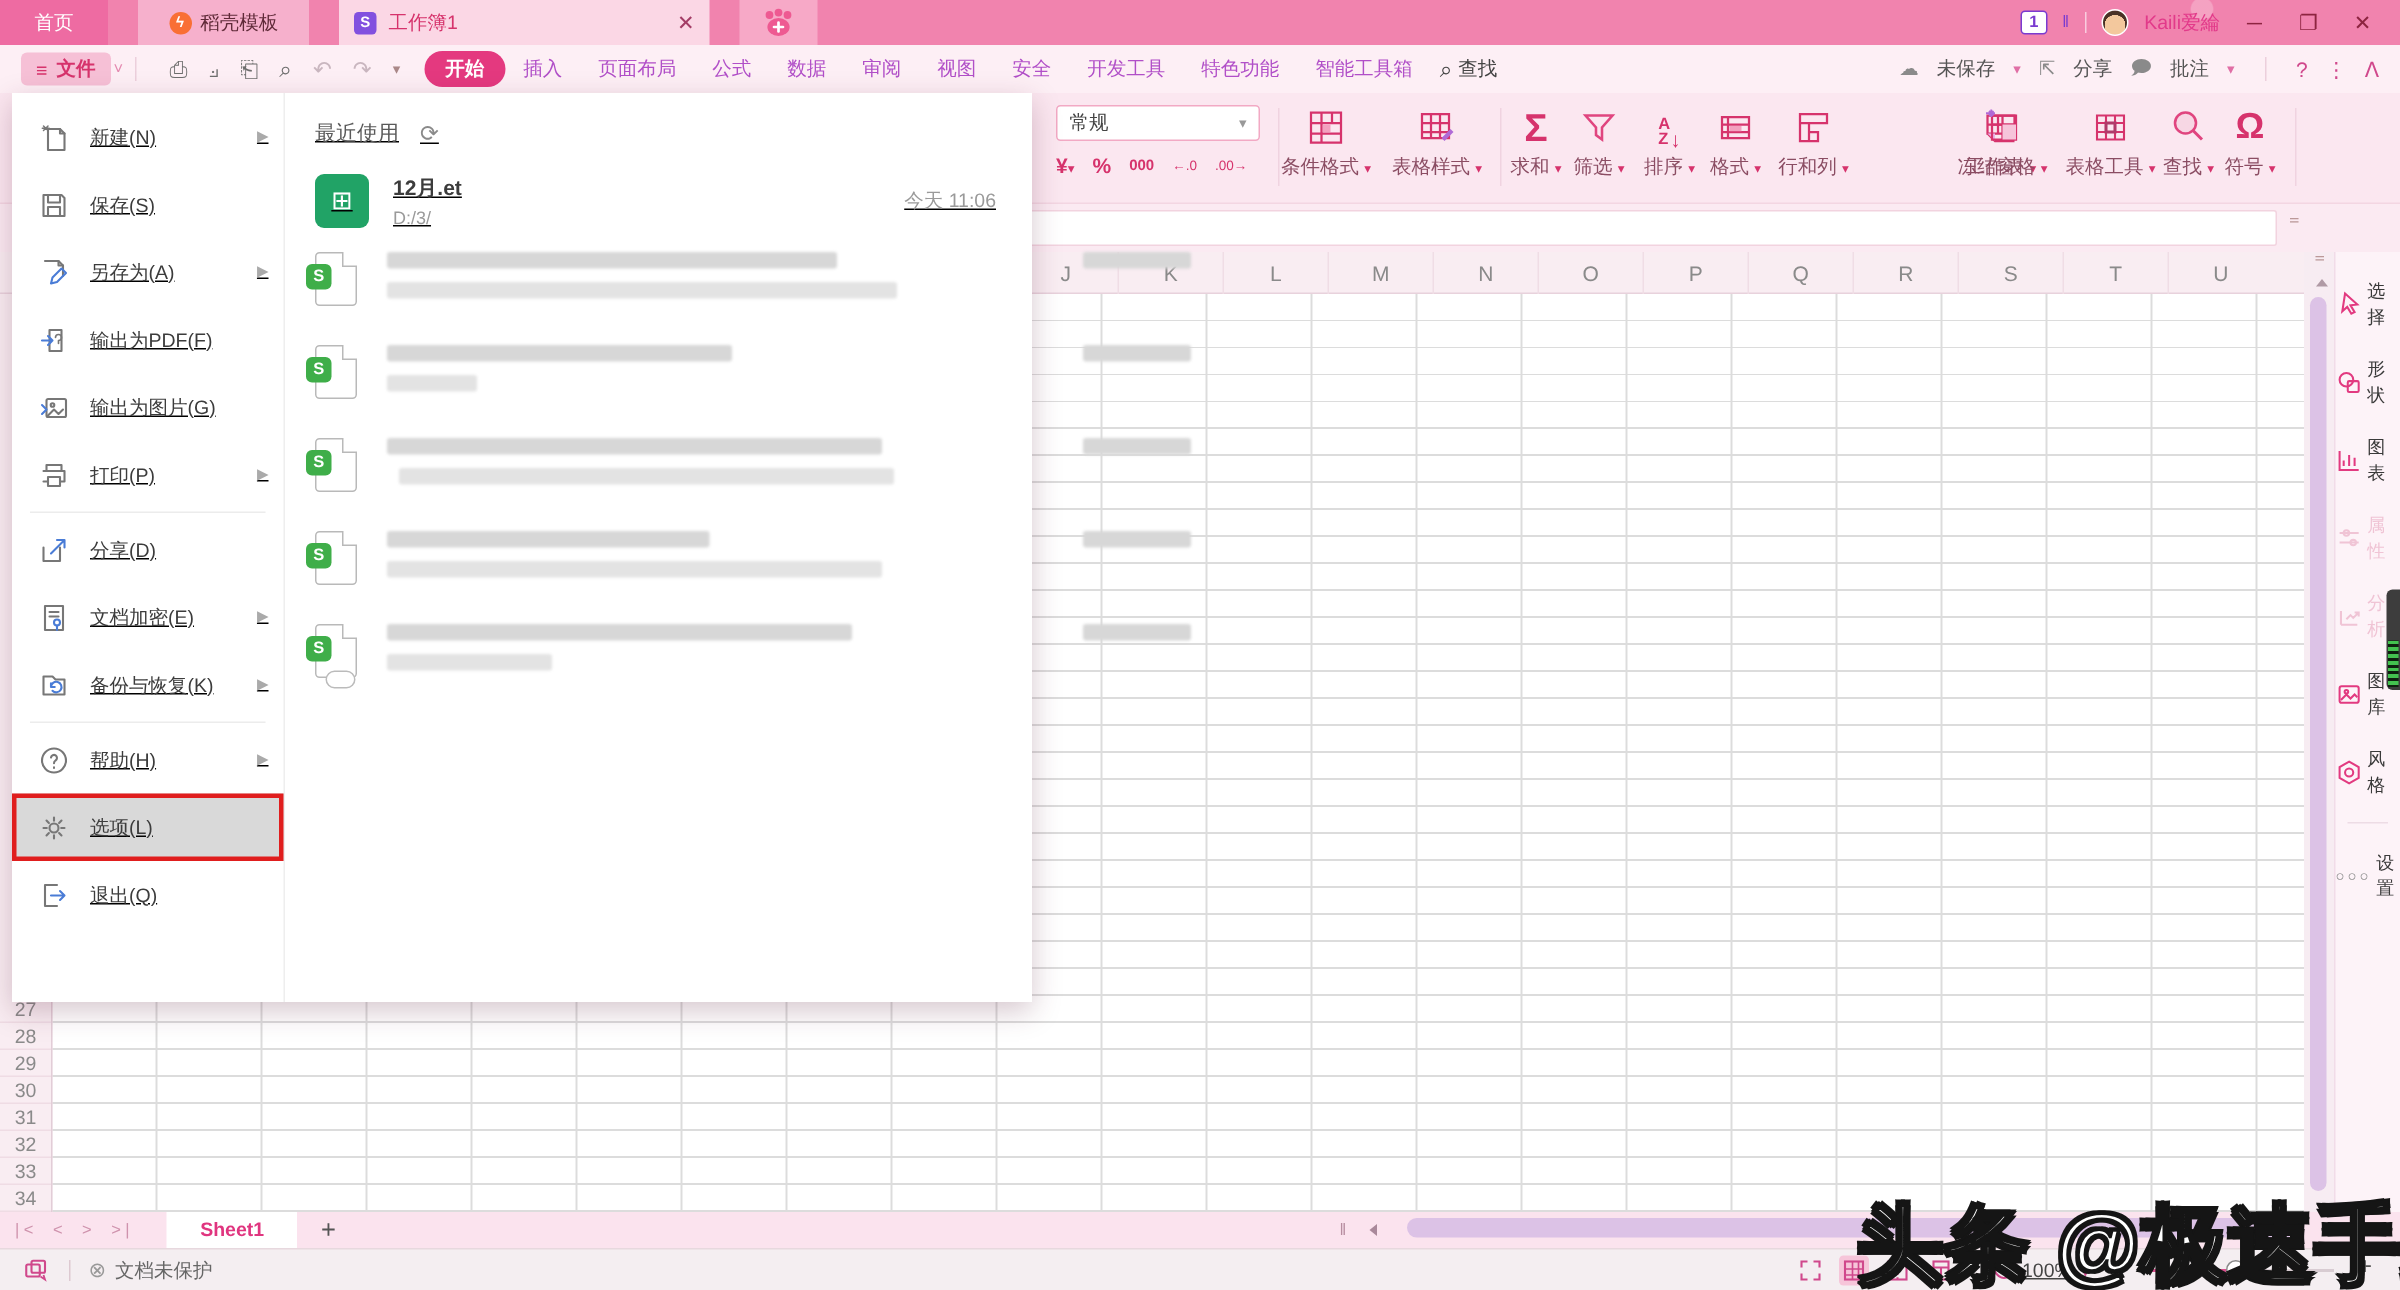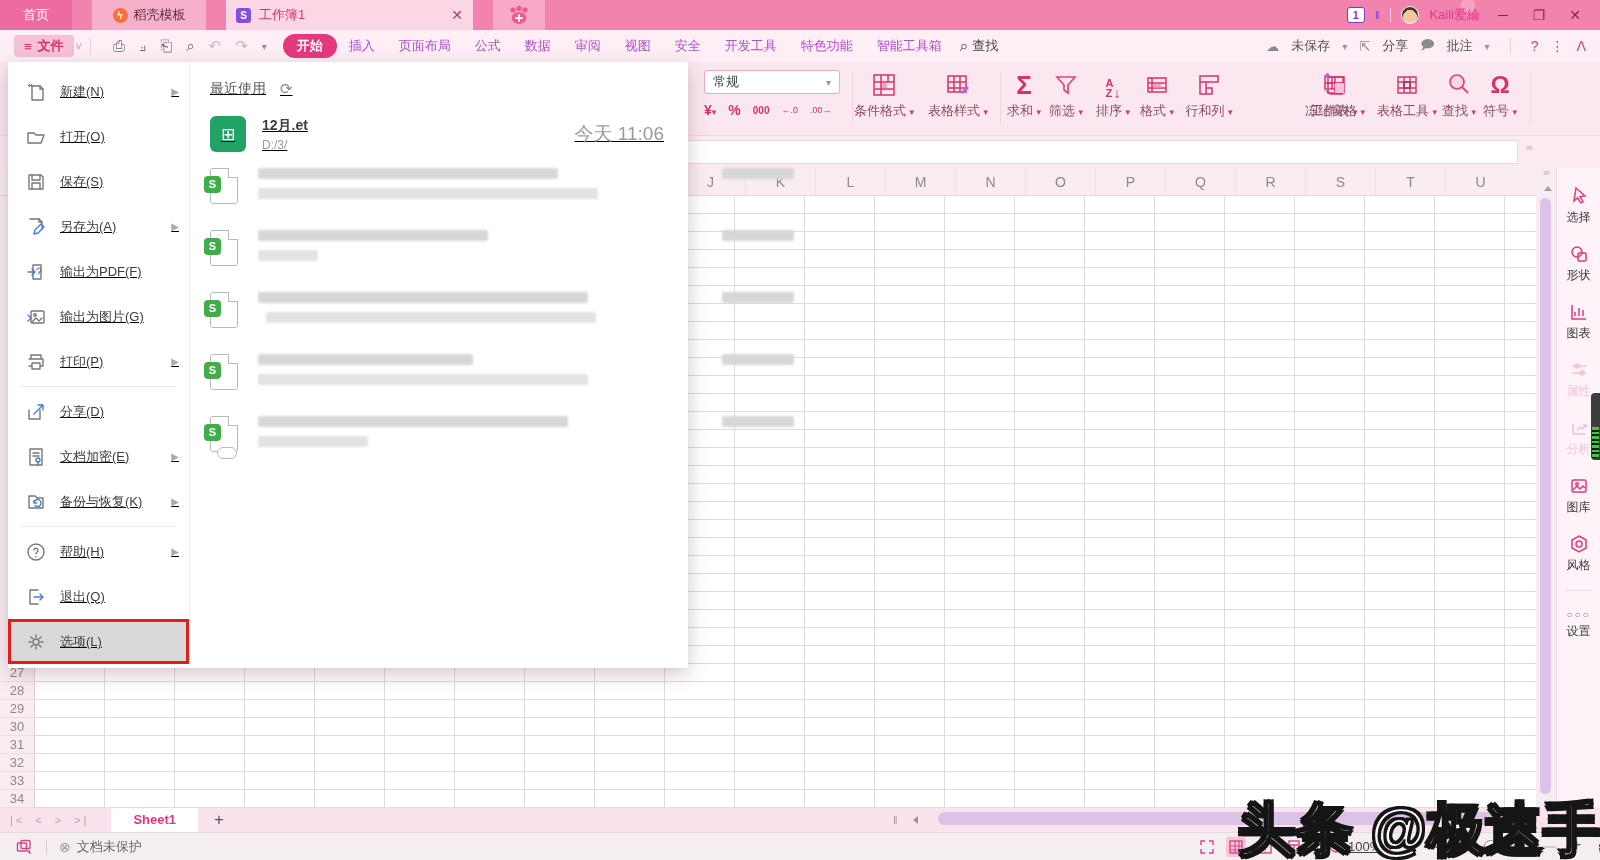--- a/index.html
+++ b/index.html
@@ -85,21 +85,21 @@
   .mi svg .blue { stroke:#4a7cd6; }
 
   
   #fm-right { flex:1; padding:18px 24px 0 20px; position:relative; }
   .recent-head { display:flex; align-items:center; gap:14px; color:#595959; font-size:14px; }
   .refresh { color:#8a8a8a; font-size:15px; }
   .rfile { display:flex; align-items:center; margin-top:18px; gap:16px; }
   .rfile-ico { width:36px; height:36px; border-radius:6px; background:#21a366; color:#fff; display:flex; align-items:center; justify-content:center; font-size:17px; }
   .rfile-name { color:#3c3c3c; font-size:14px; font-weight:bold; }
   .rfile-path { color:#9a9a9a; font-size:12px; margin-top:3px; }
-  .rfile-time { margin-left:auto; color:#9a9a9a; font-size:19px; }
+  .rfile-time { margin-left:auto; color:#9a9a9a; font-size:13px; }
   .bfile { position:relative; height:48px; margin-top:14px; }
   .bdoc { position:absolute; left:0; top:2px; width:28px; height:36px; background:#fff; border:1.5px solid #b9b9b9; border-radius:3px; }
   .bdoc::before { content:""; position:absolute; right:-1px; top:-1px; width:9px; height:9px; background:#fff; border-left:1.5px solid #b9b9b9; border-bottom:1.5px solid #b9b9b9; }
   .bdoc .s { position:absolute; left:-7px; top:7px; width:17px; height:17px; border-radius:4px; background:#3fae49; color:#fff; font-size:11px; font-weight:bold; text-align:center; line-height:17px; }
   .bdoc .cloud { position:absolute; left:6px; bottom:-8px; width:20px; height:12px; background:#fff; border:1.5px solid #bbb; border-radius:8px; }
   .bbar { position:absolute; background:#d7d7d7; height:11px; border-radius:2px; filter:blur(1.2px); }
   .bbar2 { background:#e3e3e3; }
 
   
   #sheetbar { left:0; top:808px; width:1600px; height:24px; background:#fbe3ee; display:flex; align-items:center; font-size:12px; }
@@ -120,21 +120,21 @@
   .zoomtxt { position:absolute; left:1348px; color:#444;text-decoration:underline; }
   .zoomcaret { position:absolute; left:1388px; color:#d0488c; font-size:9px; top:10px; }
   .zminus { position:absolute; left:1405px; color:#555; font-size:16px; top:3px; }
   .ztrack { position:absolute; left:1428px; top:13px; width:128px; height:2px; background:#d8ccd2; }
   .ztrack .fill { position:absolute; left:0; top:0; width:62px; height:2px; background:#d94f8c; }
   .zknob { position:absolute; left:1484px; top:7px; width:13px; height:13px; border-radius:50%; background:#fff; border:1.5px solid #8a8a8a; }
   .zplus { position:absolute; left:1572px; color:#555; font-size:16px; top:3px; }
 
   
   #sidebar { left:1556px; top:168px; width:44px; height:640px; background:#fdf3f8; border-left:1px solid #f1dce8; }
-  .sb-item { display:flex; flex-direction:column; align-items:center; gap:3px; margin-top:18px; color:#3a3a3a; font-size:12px; }
+  .sb-item { display:flex; flex-direction:row; align-items:center; gap:3px; margin-top:18px; color:#3a3a3a; font-size:12px; }
   .sb-item svg { width:20px; height:20px; stroke:#e23a80; fill:none; stroke-width:1.5; }
   .sb-item.disabled { color:#f0c4d5; }
   .sb-item.disabled svg { stroke:#f0c4d5; }
   .sb-div { height:1px; background:#eddce5; margin:16px 8px 0 8px; }
   .dots { color:#888; font-size:10px; letter-spacing:2px; }
 
   
   #vscroll-zone { left:1536px; top:168px; width:20px; height:640px; background:#f7ecf2; }
   .vsplit { position:absolute; left:1541px; top:170px; color:#b99; font-size:11px; line-height:5px; }
   .vup { position:absolute; left:1544px; top:186px; width:0; height:0; border-left:4px solid transparent; border-right:4px solid transparent; border-bottom:5px solid #b09aa5; }
@@ -380,26 +380,20 @@
       <span class="mi"><svg viewBox="0 0 20 20">
             <path d="M6 4h8l3 3v11H6z"></path>
             <path d="M14 4v3h3"></path>
             <path d="M3 2l3 3M6 2L3 5M2.2 3.5h4.6" stroke-width="1"></path>
           </svg></span>
       <span>新建(N)</span>
         <span class="arrow">▶</span>
     </div>
     <div class="fm-item">
       <span class="mi"><svg viewBox="0 0 20 20">
-            <path d="M2 6h6l2 2h8l-3 8H2z M2 6v10"></path>
-          </svg></span>
-      <span>打开(O)</span>
-    </div>
-    <div class="fm-item">
-      <span class="mi"><svg viewBox="0 0 20 20">
             <path d="M3 3h12l2 2v12H3z"></path>
             <path d="M6 3v5h8V3 M6 17v-6h8v6"></path>
           </svg></span>
       <span>保存(S)</span>
     </div>
     <div class="fm-item">
       <span class="mi"><svg viewBox="0 0 20 20">
             <path d="M4 2h9l3 3v7"></path>
             <path d="M13 2v3h3"></path>
             <path class="blue" d="M8 17l1-4 6-6 3 3-6 6z"></path>
@@ -458,33 +452,33 @@
     </div>
     <div class="fm-sepline"></div>
     <div class="fm-item">
       <span class="mi"><svg viewBox="0 0 20 20">
             <circle cx="10" cy="10" r="8"></circle>
             <path d="M8 8a2 2 0 1 1 3 2c-.7.5-1 1-1 1.8 M10 14.6v.4"></path>
           </svg></span>
       <span>帮助(H)</span>
         <span class="arrow">▶</span>
     </div>
+    <div class="fm-item fm-highlight">
+      <span class="mi"><svg viewBox="0 0 20 20">
+            <circle cx="10" cy="10" r="3"></circle>
+            <path d="M10 3v2.2 M10 14.8V17 M3 10h2.2 M14.8 10H17 M5 5l1.6 1.6 M13.4 13.4L15 15 M15 5l-1.6 1.6 M6.6 13.4L5 15"></path>
+          </svg></span>
+      <span>选项(L)</span>
+    </div>
     <div class="fm-item">
       <span class="mi"><svg viewBox="0 0 20 20">
             <path d="M12 3H4v14h8"></path>
             <path class="blue" d="M8 10h9 M14 7l3 3-3 3"></path>
           </svg></span>
       <span>退出(Q)</span>
-    </div>
-    <div class="fm-item fm-highlight">
-      <span class="mi"><svg viewBox="0 0 20 20">
-            <circle cx="10" cy="10" r="3"></circle>
-            <path d="M10 3v2.2 M10 14.8V17 M3 10h2.2 M14.8 10H17 M5 5l1.6 1.6 M13.4 13.4L15 15 M15 5l-1.6 1.6 M6.6 13.4L5 15"></path>
-          </svg></span>
-      <span>选项(L)</span>
     </div>
   </div>
 
   <div id="fm-right">
     <div class="recent-head">
       <span>最近使用</span>
       <span class="refresh">⟳</span>
     </div>
     <div class="rfile">
       <span class="rfile-ico">⊞</span>

